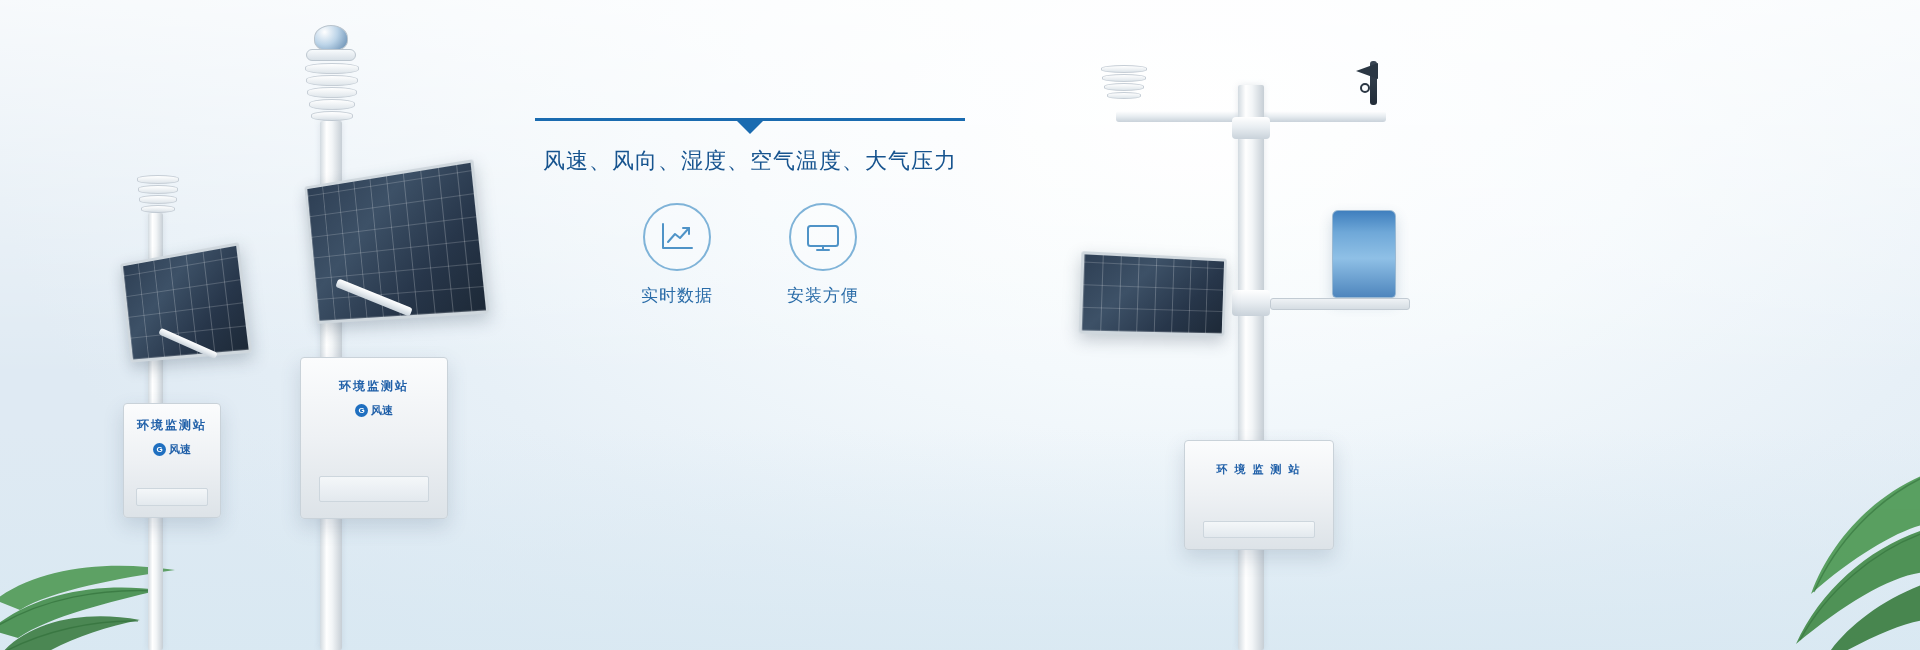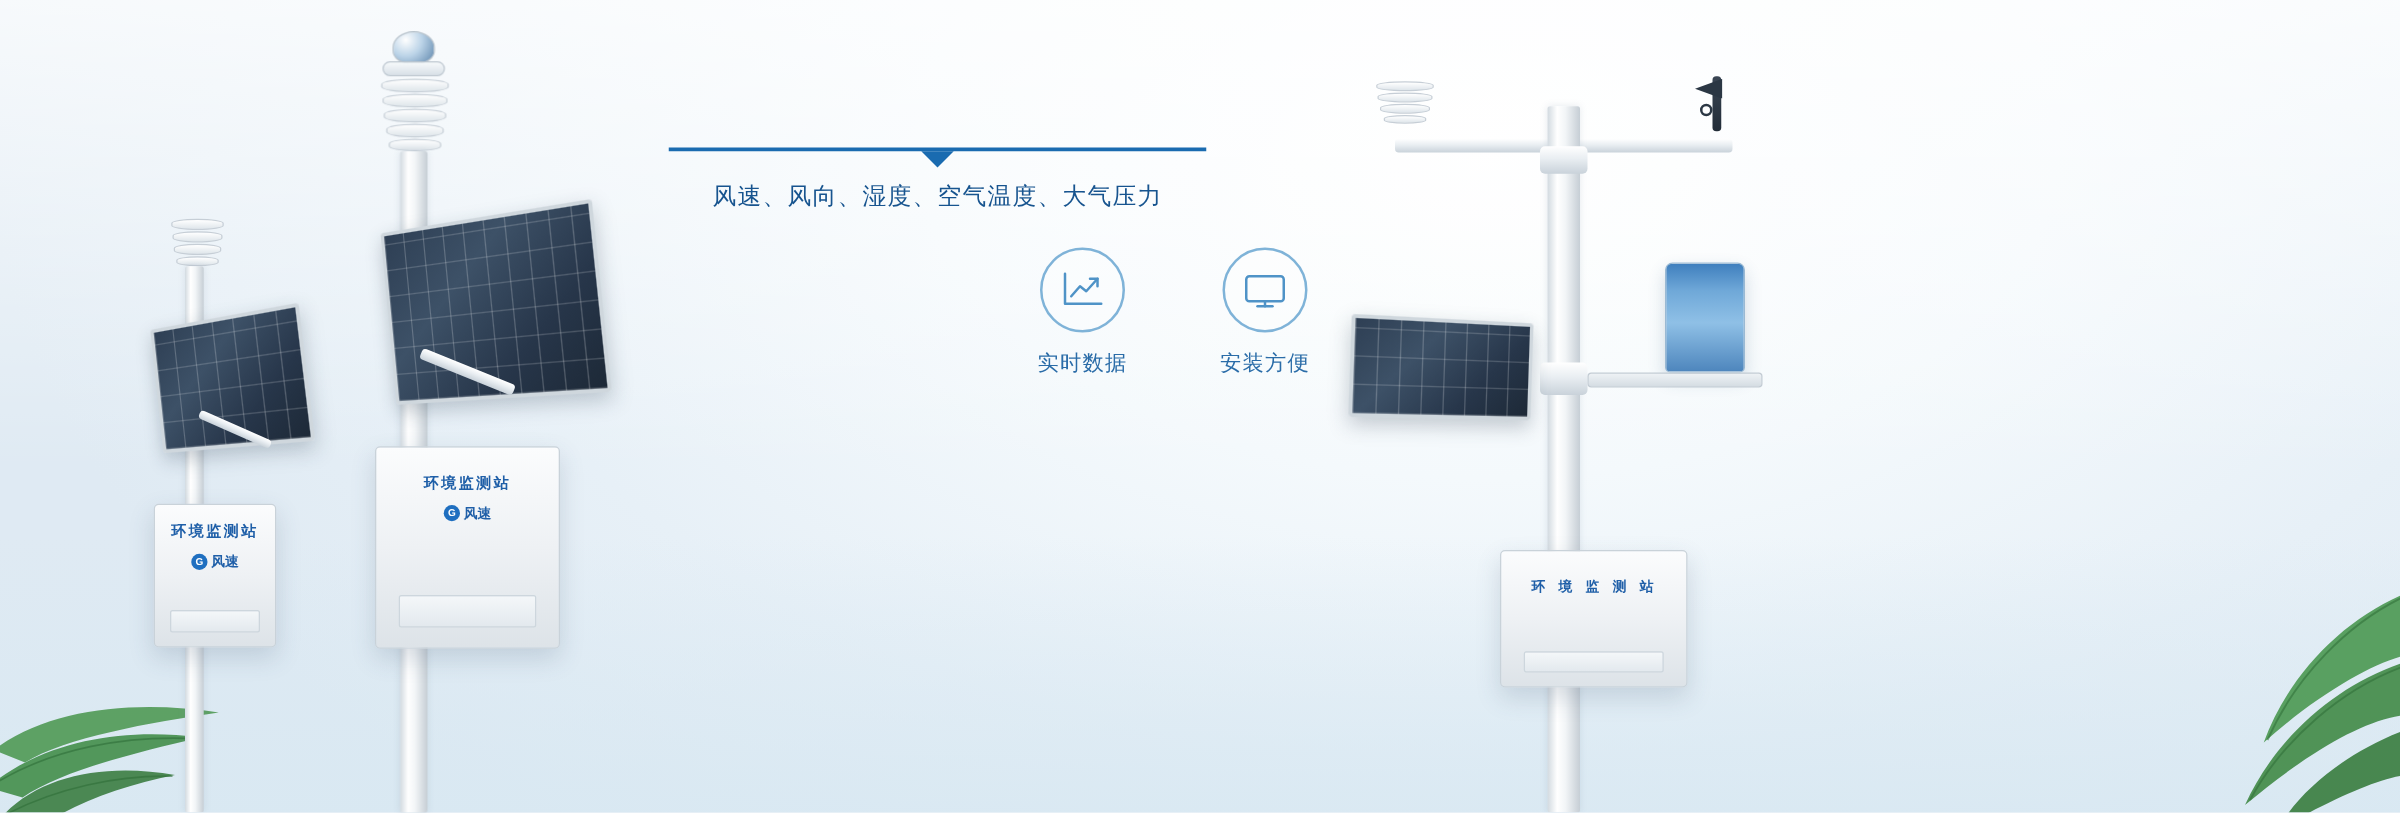--- a/index.html
+++ b/index.html
@@ -67,21 +67,20 @@
     border:1px solid #c9d2d9;
     border-radius:4px;
     box-shadow:0 8px 20px rgba(60,85,110,.18);
     display:flex; flex-direction:column; align-items:center;
   }
   .box-label{
     margin-top:14%;
     font-size:12px; letter-spacing:2px;
     color:#1f5fa8; font-weight:700;
     white-space:nowrap;
-    font-family:Liberation Mono, monospace;
   }
   .box-brand{
     margin-top:8px; display:flex; align-items:center; gap:3px;
     color:#1f5fa8; font-size:11px; font-weight:700;
   }
   .brand-mark{
     width:13px;height:13px;border-radius:50%;
     background:#1f6fc0; color:#fff; font-size:8px;
     display:flex;align-items:center;justify-content:center;
   }
@@ -174,33 +173,33 @@
   .divider .tri{
     position:absolute;
     left:50%; top:3px; transform:translateX(-50%);
     width:0;height:0;
     border-left:13px solid transparent;
     border-right:13px solid transparent;
     border-top:13px solid #1a6bb0;
   }
   .sublines{ margin-top:22px; }
   .subline{
-    font-size:19px;
+    font-size:22px;
     color:#17548f;
     letter-spacing:1px;
     line-height:1.62;
     white-space:nowrap;
     font-family:"Liberation Sans", sans-serif;
   }
 
   
   .features{
     margin-top:24px;
     display:flex;
-    justify-content:flex-end;
+    justify-content:center;
     gap:50px;
   }
   .feature{ width:96px; text-align:center; }
   .feature-circle{
     width:68px;height:68px;
     margin:0 auto;
     border:2px solid #7fb3d8;
     border-radius:50%;
     display:flex;align-items:center;justify-content:center;
     background:rgba(255,255,255,.25);
@@ -325,21 +324,21 @@
 
     <div class="crossarm" style="left:172px; top:62px; width:38px; height:22px; border-radius:4px;"></div>
     <div class="crossarm" style="left:172px; top:235px; width:38px; height:26px; border-radius:4px;"></div>
 
     <div class="rain-gauge" style="left:272px; top:155px; width:64px; height:88px;"></div>
     <div class="rain-base" style="left:210px; top:243px; width:140px; height:12px;"></div>
 
     <div class="panel" style="left:20px; top:200px; width:150px; height:80px;
                 transform:perspective(600px) rotateY(14deg) rotateZ(2deg);"></div>
 
-    <div class="box" style="left:140px; top:385px; width:150px; height:110px;">
+    <div class="box" style="left:124px; top:385px; width:150px; height:110px;">
       <div class="box-label" style="font-size:11px;">环 境 监 测 站</div>
       <div class="box-vent"></div>
     </div>
   </div>
 
   <div class="copy">
 
 
     <div class="divider">
       <div class="tri"></div>

